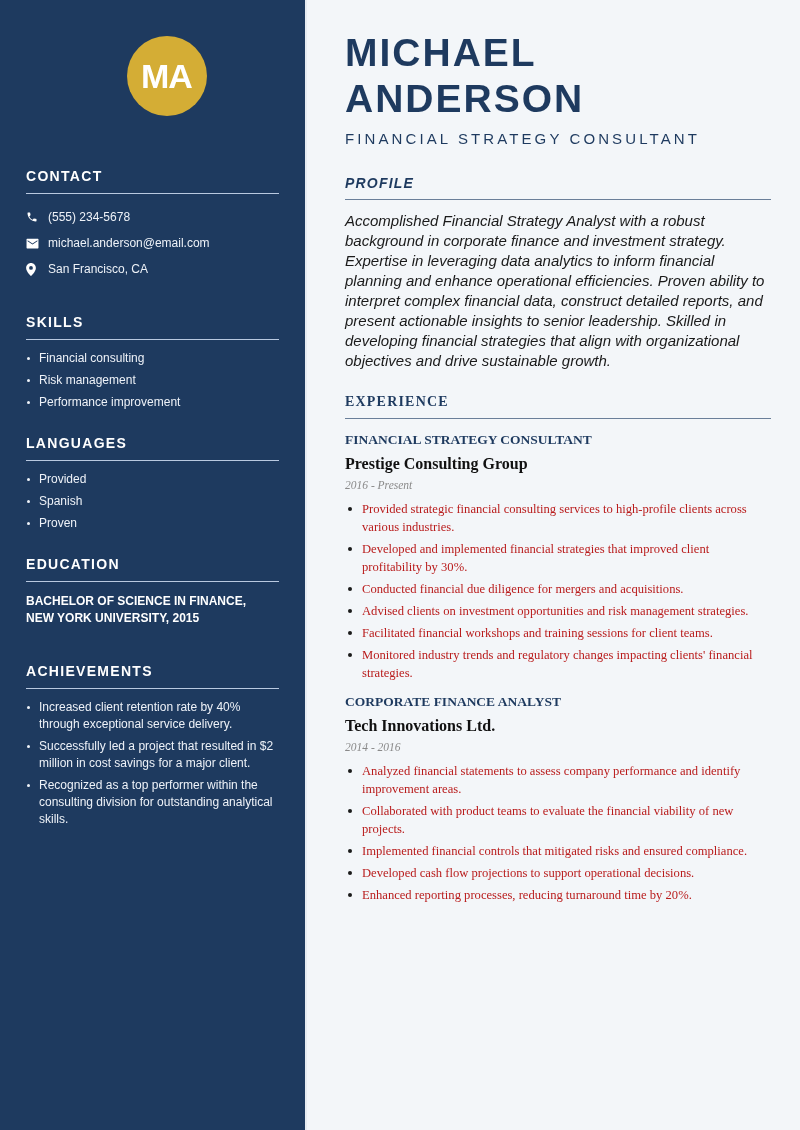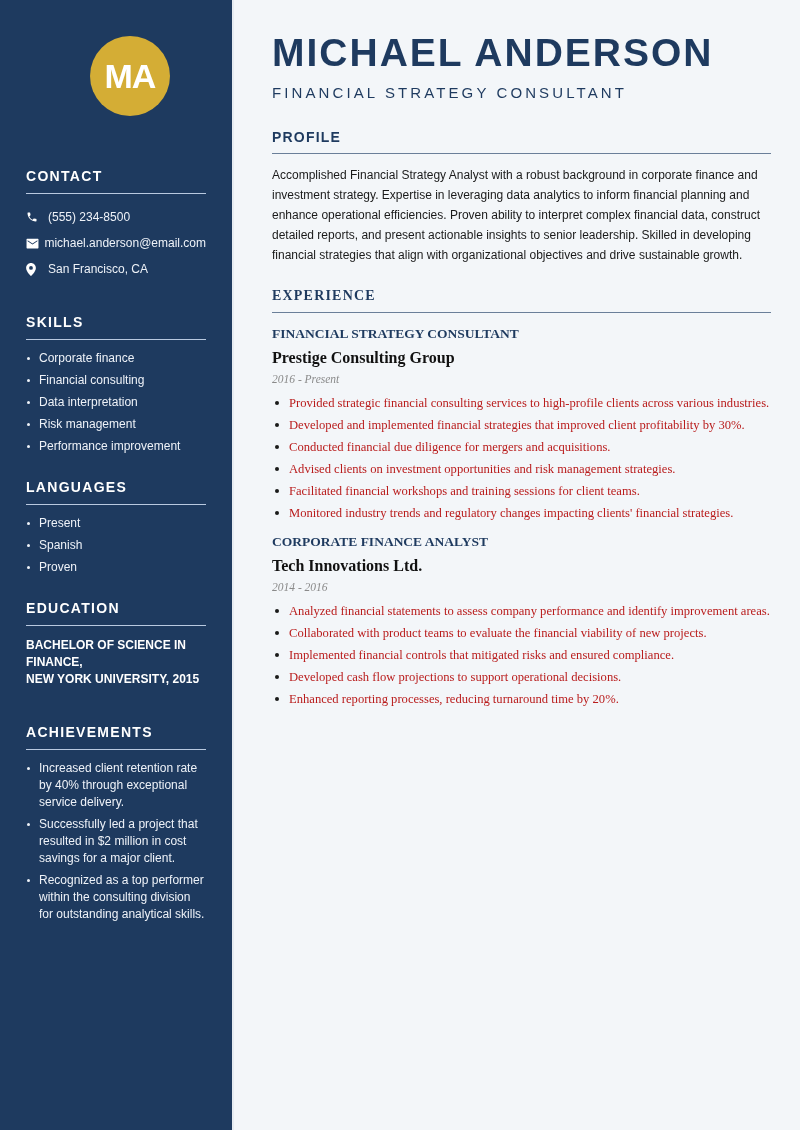--- a/index.html
+++ b/index.html
@@ -4,21 +4,21 @@
 <style>
   * { box-sizing: border-box; margin: 0; padding: 0; }
   html, body { width: 800px; height: 1130px; }
   body {
     font-family: "Liberation Sans", "DejaVu Sans", sans-serif;
     background: #f3f6f9;
     display: flex;
     overflow: hidden;
   }
   .sidebar {
-    width: 232px;
+    width: 305px;
     height: 1130px;
     background: #1e3a5f;
     color: #ffffff;
     padding: 36px 26px 0 26px;
     flex-shrink: 0;
   }
   .avatar-wrap { display: flex; justify-content: center; margin-left: 28px; }
   .avatar {
     width: 80px; height: 80px; border-radius: 50%;
     background: #d4ad35;
@@ -62,23 +62,23 @@
     letter-spacing: 2px; line-height: 46px;
   }
   .subtitle {
     font-size: 15px; color: #1e3a5f; letter-spacing: 3.1px;
     margin-top: 8px;
   }
   .main-section-title {
     font-size: 14px; font-weight: bold; color: #1e3a5f; letter-spacing: 1.2px;
     padding-bottom: 8px; border-bottom: 1.5px solid #6a7f99;
   }
-  .profile-section { margin-top: 28px; }
+  .profile-section { margin-top: 28px; font-style: italic; }
   .profile-text {
-    font-size: 12px; line-height: 20px; color: #1a1a1a; margin-top: 11px;
+    font-size: 15px; line-height: 20px; color: #1a1a1a; margin-top: 11px;
   }
   .exp-section { margin-top: 23px; font-family: Liberation Serif, serif; }
   .job { margin-top: 13px; }
   .job + .job { margin-top: 12px; }
   .job-title { font-size: 13.5px; font-weight: bold; color: #1e3a5f; }
   .company { font-size: 16px; font-weight: bold; color: #111; margin-top: 7px; }
   .dates { font-size: 11.5px; font-style: italic; color: #8a8a8a; margin-top: 6px; }
   .job-list { list-style: none; margin-top: 9px; }
   .job-list li {
     font-size: 12.6px; line-height: 18px; color: #b91c1c;
@@ -98,21 +98,21 @@
   </div>
 
   <section class="side-section first">
     <h2 class="side-title">CONTACT</h2>
     <div class="contact-row">
       <span class="ic">
         <svg width="12" height="12" viewBox="0 0 24 24">
             <path fill="#fff" d="M6.6 10.8c1.4 2.8 3.8 5.1 6.6 6.6l2.2-2.2c.3-.3.7-.4 1-.2 1.1.4 2.3.6 3.6.6.6 0 1 .4 1 1V20c0 .6-.4 1-1 1C10.6 21 3 13.4 3 4c0-.6.4-1 1-1h3.5c.6 0 1 .4 1 1 0 1.3.2 2.5.6 3.6.1.3 0 .7-.2 1L6.6 10.8z"></path>
           </svg>
       </span>
-      <span>(555) 234-8500</span>
+      <span>(555) 234-5678</span>
     </div>
     <div class="contact-row">
       <span class="ic">
         <svg width="13" height="11" viewBox="0 0 24 20">
             <path fill="#fff" d="M2 1h20c.6 0 1 .4 1 1v16c0 .6-.4 1-1 1H2c-.6 0-1-.4-1-1V2c0-.6.4-1 1-1zm10 9L3 4v2l9 6 9-6V4l-9 6z"></path>
           </svg>
       </span>
       <span>michael.anderson@email.com</span>
     </div>
     <div class="contact-row">
@@ -121,32 +121,30 @@
             <path fill="#fff" d="M9 0C4 0 0 4 0 9c0 6.8 9 15 9 15s9-8.2 9-15c0-5-4-9-9-9zm0 12.5A3.5 3.5 0 1 1 9 5.5a3.5 3.5 0 0 1 0 7z"></path>
           </svg>
       </span>
       <span>San Francisco, CA</span>
     </div>
   </section>
 
   <section class="side-section" style="margin-top:32px">
     <h2 class="side-title">SKILLS</h2>
     <ul class="side-list skills">
-      <li>Corporate finance</li>
       <li>Financial consulting</li>
-      <li>Data interpretation</li>
       <li>Risk management</li>
       <li>Performance improvement</li>
     </ul>
   </section>
 
   <section class="side-section" style="margin-top:24px">
     <h2 class="side-title">LANGUAGES</h2>
     <ul class="side-list">
-      <li>Present</li>
+      <li>Provided</li>
       <li>Spanish</li>
       <li>Proven</li>
     </ul>
   </section>
 
   <section class="side-section" style="margin-top:24px">
     <h2 class="side-title">EDUCATION</h2>
     <div class="edu-text">
       <div>BACHELOR OF SCIENCE IN FINANCE,</div>
       <div>NEW YORK UNIVERSITY, 2015</div>

